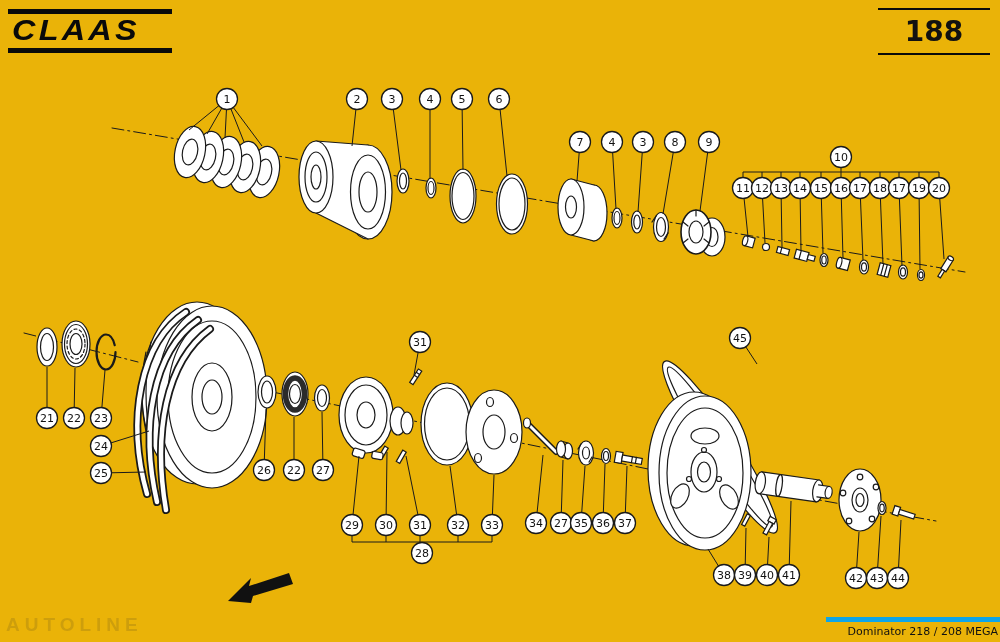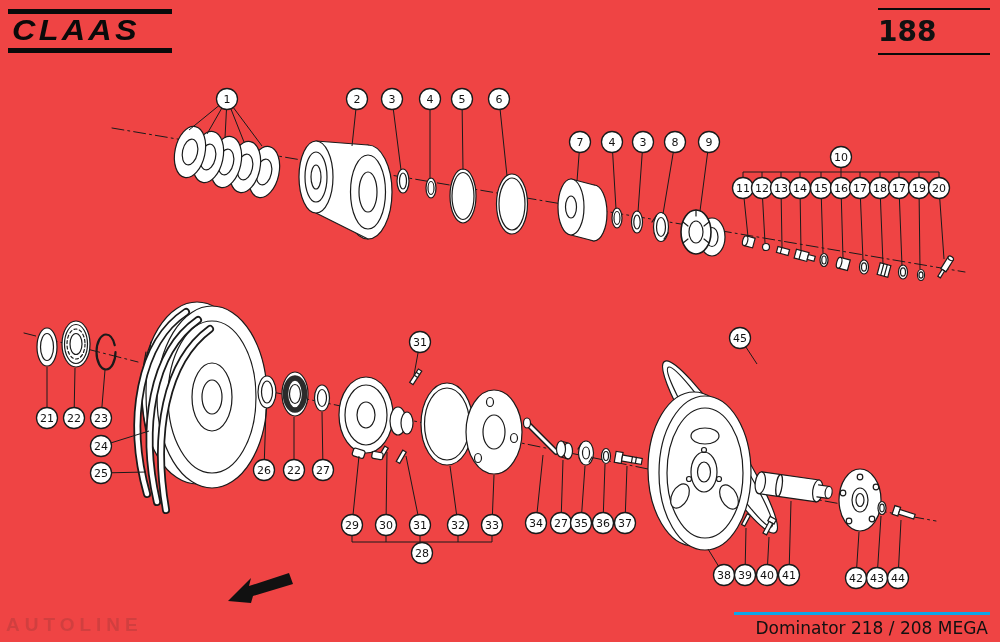--- a/index.html
+++ b/index.html
@@ -1,32 +1,32 @@
 <!DOCTYPE html>
 <html><head>
 <meta charset="utf-8">
 <style>
   *{margin:0;padding:0;box-sizing:border-box}
   html,body{width:1000px;height:642px;background:#fff}
-  .page{position:relative;width:1000px;height:642px;background:#ef4444;overflow:hidden;
+  .page{position:relative;width:1000px;height:642px;background:#eab308;overflow:hidden;
         font-family:"DejaVu Sans",sans-serif;color:#111}
   svg.layer{position:absolute;left:0;top:0}
   
   .logo{position:absolute;left:8px;top:9px;width:164px;border-top:5px solid #0a0a0a;
         border-bottom:5px solid #0a0a0a;padding:1px 4px 3px 4px}
   .logo span{display:inline-block;font-family:"Liberation Sans",sans-serif;font-weight:bold;
         font-style:italic;font-size:30px;line-height:1;letter-spacing:3px;color:#0a0a0a;
         transform:scaleX(1.08);transform-origin:left center}
   
-  .pageno{position:absolute;right:10px;top:8px;width:112px;
+  .pageno{position:absolute;right:10px;top:8px;width:112px;text-align:center;
         border-top:2px solid #0a0a0a;border-bottom:2px solid #0a0a0a;padding:5px 0;
         font-weight:bold;font-size:28px;font-family:"DejaVu Sans",sans-serif}
   
-  .model{position:absolute;right:10px;bottom:4px;font-size:17px;color:#111;
-        border-top:3px solid #0ea5e9;padding:3px 2px 0 22px}
+  .model{position:absolute;right:0;bottom:4px;font-size:11px;color:#111;
+        border-top:5px solid #0ea5e9;padding:3px 2px 0 22px}
   
   .watermark{position:absolute;left:6px;bottom:6px;font-size:19px;font-weight:bold;
         letter-spacing:5px;color:rgba(40,40,40,0.15);font-family:"Liberation Sans",sans-serif}
   
   #callout-layer line{stroke:#1a1a1a;stroke-width:1}
   #callout-layer circle{fill:#fff;stroke:#1a1a1a;stroke-width:1.3}
   #callout-layer text{font-family:"DejaVu Sans",sans-serif;font-size:11px;fill:#111;text-anchor:middle}
 </style>
 </head>
 <body>

